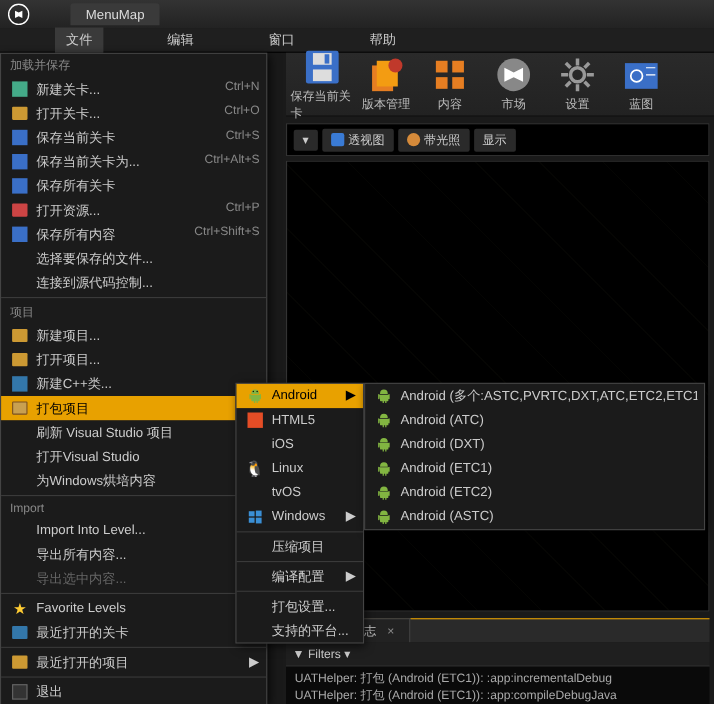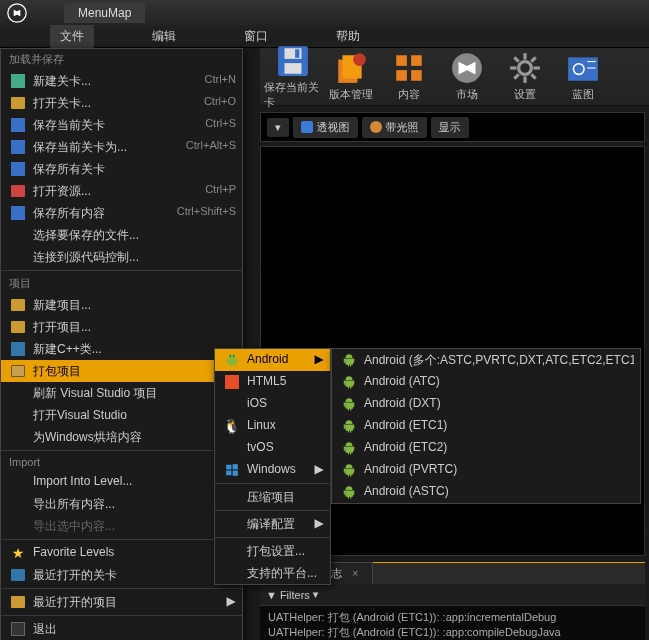--- a/index.html
+++ b/index.html
@@ -426,23 +426,15 @@
           </svg></span>
       </span>
       <span class="menu-label">Android (ETC2)</span>
     </div>
   <div class="menu-item">
       <span class="menu-icon">
         <span class="android-robot"><svg viewBox="0 0 24 24">
             <path fill="#82b541" d="M6 8a6 6 0 0112 0v1H6zM5 10h14v9a1 1 0 01-1 1h-2v3h-2v-3h-2v3h-2v-3H7a1 1 0 01-1-1zM3 10a1 1 0 012 0v6a1 1 0 01-2 0zM19 10a1 1 0 012 0v6a1 1 0 01-2 0z"></path>
           </svg></span>
       </span>
-      <span class="menu-label">Android (PVRTC)</span>
-    </div>
-  <div class="menu-item">
-      <span class="menu-icon">
-        <span class="android-robot"><svg viewBox="0 0 24 24">
-            <path fill="#82b541" d="M6 8a6 6 0 0112 0v1H6zM5 10h14v9a1 1 0 01-1 1h-2v3h-2v-3h-2v3h-2v-3H7a1 1 0 01-1-1zM3 10a1 1 0 012 0v6a1 1 0 01-2 0zM19 10a1 1 0 012 0v6a1 1 0 01-2 0z"></path>
-          </svg></span>
-      </span>
       <span class="menu-label">Android (ASTC)</span>
     </div>
 </div>
 
 </body></html>

